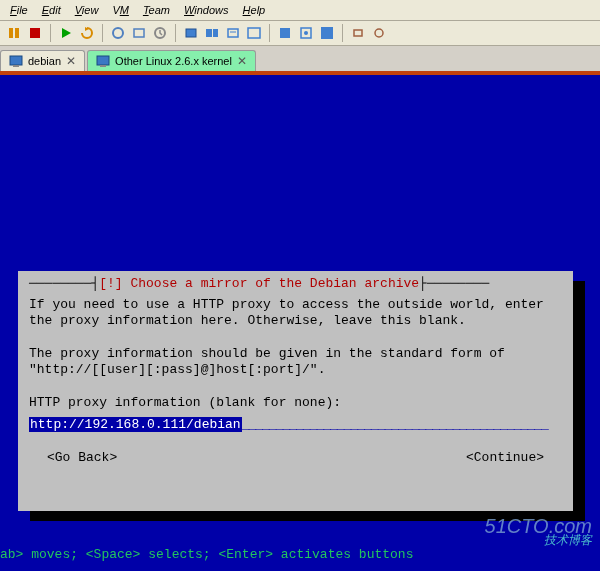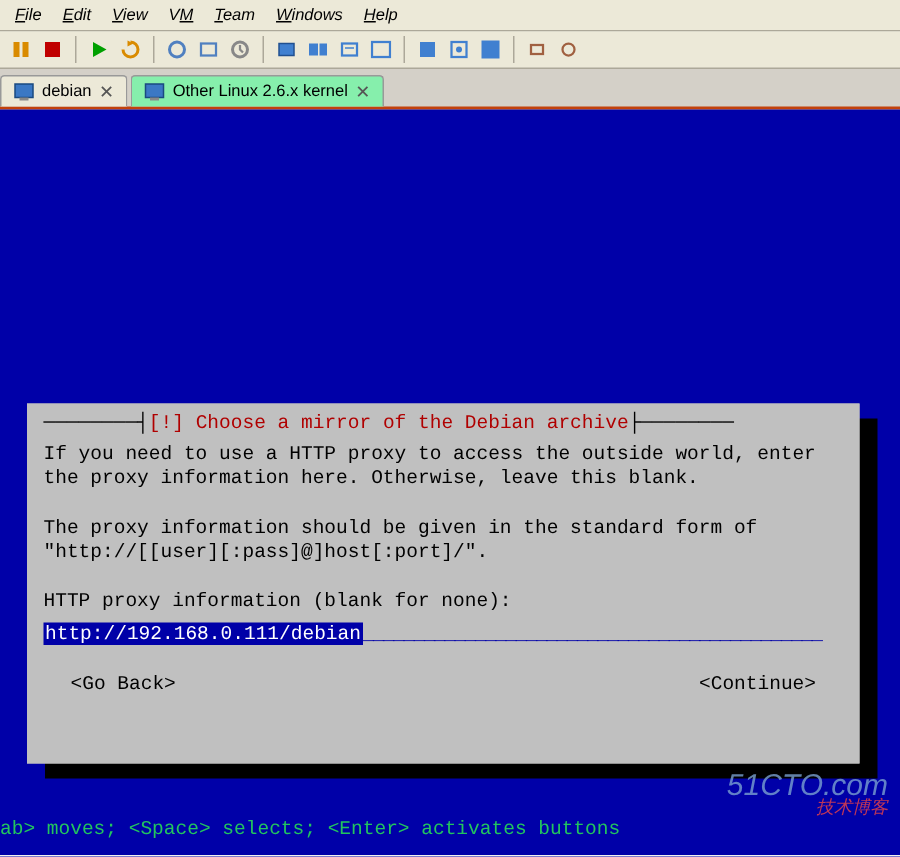--- a/index.html
+++ b/index.html
@@ -45,21 +45,21 @@
   width: 1px;
   height: 18px;
   background: #aca899;
   margin: 0 4px;
 }
 .tabbar {
   background: #d4d0c8;
   display: flex;
   align-items: flex-end;
   padding-top: 4px;
-  border-bottom: 2px solid #c2410c;
+  border-bottom: 4px solid #c2410c;
 }
 .tab {
   padding: 3px 8px;
   background: #ece9d8;
   border: 1px solid #999;
   border-bottom: none;
   margin-right: 2px;
   display: flex;
   align-items: center;
   gap: 5px;
@@ -161,21 +161,21 @@
   font-family: Arial, sans-serif;
   font-weight: normal;
   font-size: 20px;
   font-style: italic;
   opacity: 0.8;
   text-align: right;
   line-height: 0.9;
 }
 .watermark .sub {
   font-size: 12px;
-  color: #ef4444;
+  color: #5eead4;
 }
 </style>
 </head>
 <body>
 
 <div class="menubar">
   <span class="menu-item"><u>F</u>ile</span>
   <span class="menu-item"><u>E</u>dit</span>
   <span class="menu-item"><u>V</u>iew</span>
   <span class="menu-item">V<u>M</u></span>

